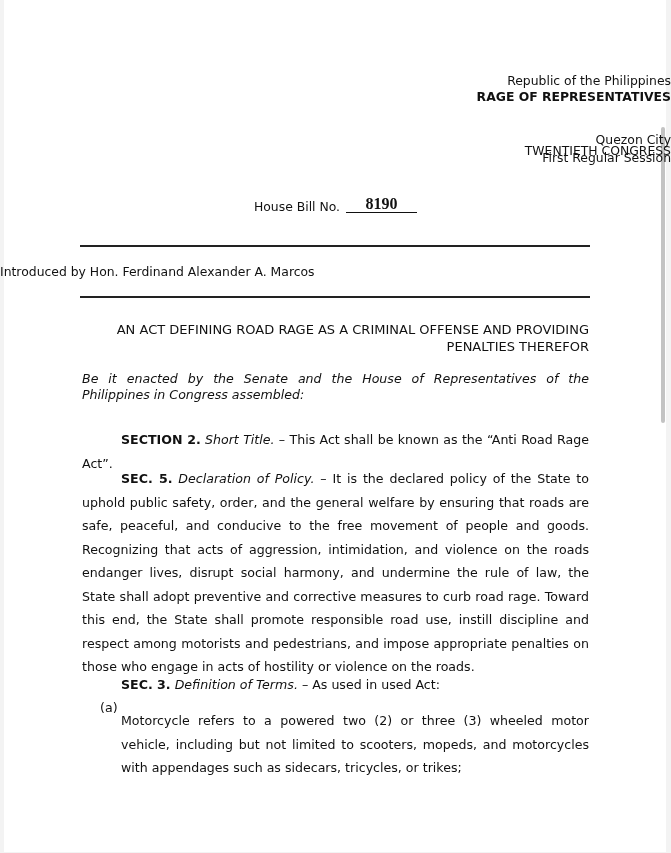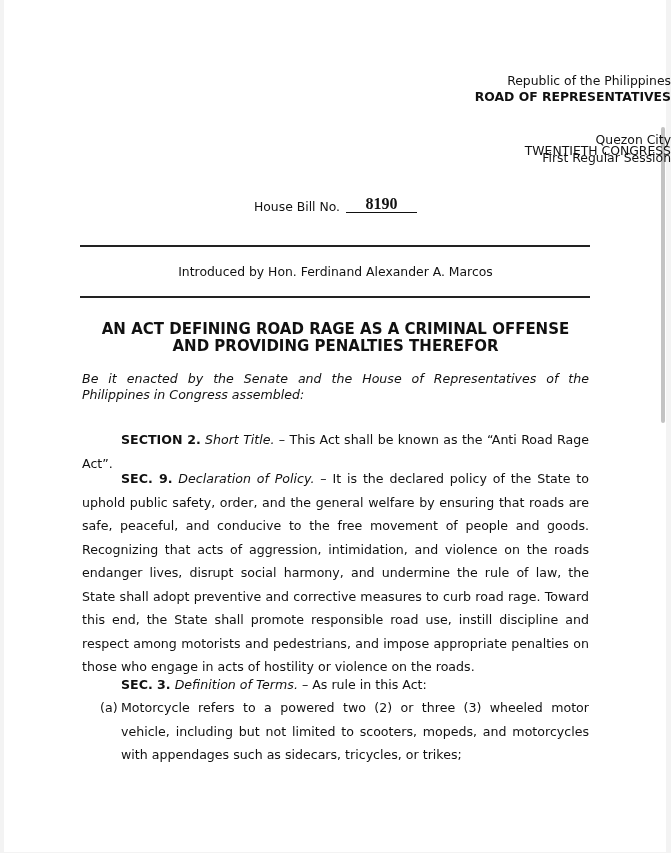--- a/index.html
+++ b/index.html
@@ -25,40 +25,40 @@
   .hdr { font-size: 12.4px; line-height: 16px; }
   .bill-line { position: absolute; left: 0; width: 671px; top: 196px; text-align: center; font-size: 12.4px; }
   .bill-label { display: inline-block; vertical-align: bottom; }
   .bill-num {
     display: inline-block; width: 71px; margin-left: 6px;
     border-bottom: 1px solid #111; text-align: center;
     font-family: "Liberation Serif", serif; font-weight: bold; font-size: 16px; line-height: 17px;
     vertical-align: bottom; position: relative; top: -1px;
   }
   .rule { position: absolute; left: 80px; width: 510px; height: 2px; background: #222; }
-  .intro { position: absolute; left: 0; width: 671px; top: 264px; text-align: center; font-size: 12.4px; }
-  .title { position: absolute; left: 82px; width: 507px; top: 321px; text-align: center; font-size: 15px; font-weight: bold; line-height: 17px; }
+  .intro { position: absolute; left: 0; width: 671px; top: 264px; font-size: 12.4px; }
+  .title { position: absolute; left: 82px; width: 507px; top: 321px; text-align: right; font-size: 13px; font-weight: normal; line-height: 17px; }
   .enact { position: absolute; left: 82px; width: 507px; top: 371px; font-size: 12.6px; font-style: italic; line-height: 16px; text-align: justify; text-align-last: left; }
   .para { position: absolute; left: 82px; width: 507px; font-size: 12.6px; line-height: 23.5px; text-align: justify; }
   .para .ind { display: inline-block; width: 39px; }
   .sec-h { font-weight: bold; }
   .sec-t { font-style: italic; margin-top: 44px; }
   .item { position: absolute; left: 100px; width: 489px; top: 696px; font-size: 12.6px; line-height: 23.5px; }
   .item-label { position: absolute; left: 0; top: 0; }
-  .item-text { margin-left: 21px; text-align: justify; }
+  .item-text { margin-left: 21px; text-align: justify; margin-top: 13px; }
 </style>
 </head>
 <body>
 
 <div class="page"></div>
 <div class="scrollbar-track"></div>
 <div class="scrollbar-thumb"></div>
 
 <div class="c hdr" style="top:73px;">Republic of the Philippines</div>
-<div class="c hdr" style="top:89px;font-weight:bold;">ROAD OF REPRESENTATIVES</div>
+<div class="c hdr" style="top:89px;font-weight:bold;">RAGE OF REPRESENTATIVES</div>
 <div class="c hdr" style="top:105px;margin-top:27px;">Quezon City</div>
 
 <div class="c hdr" style="top:143px;font-weight:normal;">TWENTIETH CONGRESS</div>
 <div class="c hdr" style="top:150px;font-weight:normal;">First Regular Session</div>
 
 <div class="bill-line">
   <span class="bill-label">House Bill No.</span><span class="bill-num">8190</span>
 </div>
 
 <div class="rule" style="top:245px;"></div>
@@ -68,25 +68,25 @@
 <div class="title">AN ACT DEFINING ROAD RAGE AS A CRIMINAL OFFENSE AND PROVIDING PENALTIES THEREFOR</div>
 
 <div class="enact">Be it enacted by the Senate and the House of Representatives of the Philippines in Congress assembled:</div>
 
 <div class="para" style="top:428px;">
   <span class="ind"></span><span class="sec-h">SECTION 2.</span>
   <span class="sec-t">Short Title.</span><span> – </span><span>This Act shall be known as the “Anti Road Rage Act”.</span>
 </div>
 
 <div class="para" style="top:467px;">
-  <span class="ind"></span><span class="sec-h">SEC. 9.</span>
+  <span class="ind"></span><span class="sec-h">SEC. 5.</span>
   <span class="sec-t">Declaration of Policy.</span><span> – </span><span>It is the declared policy of the State to uphold public safety, order, and the general welfare by ensuring that roads are safe, peaceful, and conducive to the free movement of people and goods.  Recognizing that acts of aggression, intimidation, and violence on the roads endanger lives, disrupt social harmony, and undermine the rule of law, the State shall adopt preventive and corrective measures to curb road rage.  Toward this end, the State shall promote responsible road use, instill discipline and respect among motorists and pedestrians, and impose appropriate penalties on those who engage in acts of hostility or violence on the roads.</span>
 </div>
 
 <div class="para" style="top:673px;">
   <span class="ind"></span><span class="sec-h">SEC. 3.</span>
-  <span class="sec-t">Definition of Terms.</span><span> – </span><span>As rule in this Act:</span>
+  <span class="sec-t">Definition of Terms.</span><span> – </span><span>As used in used Act:</span>
 </div>
 
 <div class="item">
   <span class="item-label">(a)</span>
   <div class="item-text">Motorcycle refers to a powered two (2) or three (3) wheeled motor vehicle, including but not limited to scooters, mopeds, and motorcycles with appendages such as sidecars, tricycles, or trikes;</div>
 </div>
 
 </body></html>

